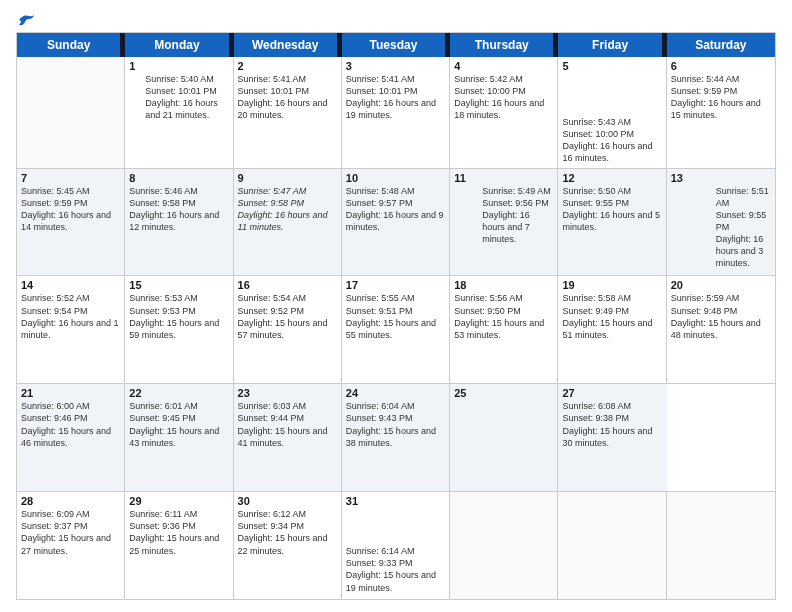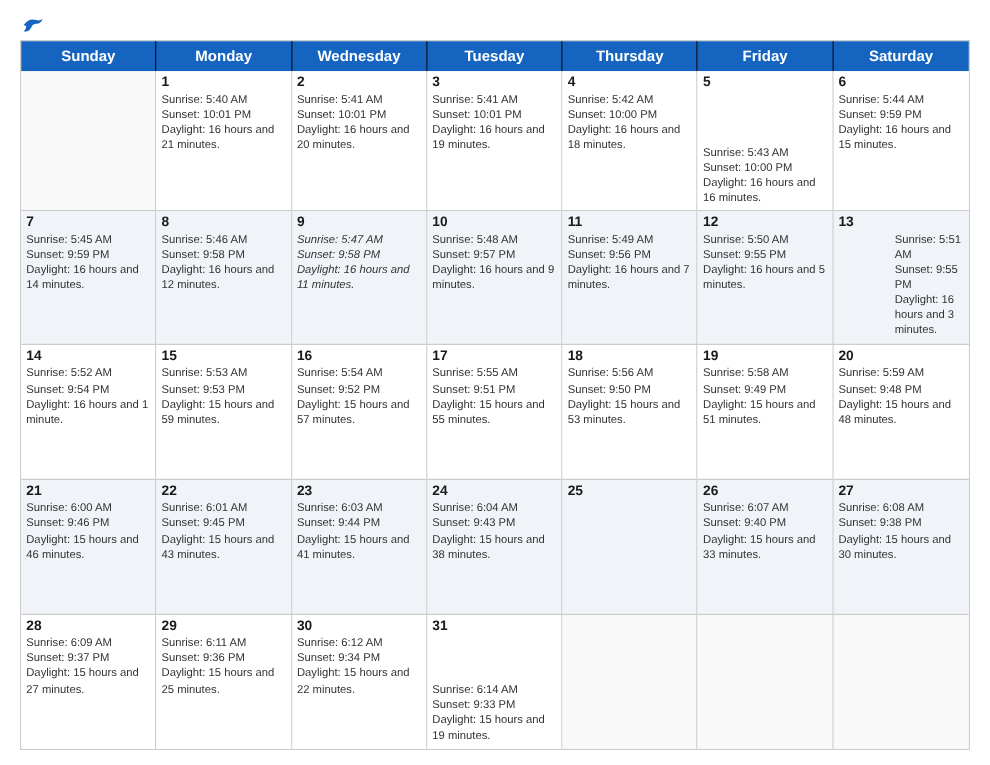--- a/index.html
+++ b/index.html
@@ -51,21 +51,21 @@
       display: grid;
       grid-template-columns: repeat(7, 1fr);
       background: #1565c0;
     }
     .cal-header-cell {
       color: #fff;
       font-size: 12px;
       font-weight: bold;
       padding: 5px 4px;
       text-align: center;
-      border-right: 1px solid #0f172a;
+      border-right: 5px solid #0f172a;
     }
     .cal-header-cell:last-child { border-right: none; }
     .cal-body {
       display: flex;
       flex-direction: column;
       flex: 1;
     }
     .cal-row {
       display: grid;
       grid-template-columns: repeat(7, 1fr);
@@ -128,21 +128,21 @@
         <div class="cal-header-cell">Tuesday</div>
         <div class="cal-header-cell">Thursday</div>
         <div class="cal-header-cell">Friday</div>
         <div class="cal-header-cell">Saturday</div>
       </div>
     <div class="cal-body">
     <div class="cal-row">
           <div class="cal-cell empty"></div>
           <div class="cal-cell">
             <span class="day-num">1</span>
-            <div class="cell-text" style="white-space: pre-line;">Sunrise: 5:40 AM
+            <div class="cell-text" style="white-space: pre-line; margin-left: 16px;">Sunrise: 5:40 AM
 Sunset: 10:01 PM
 Daylight: 16 hours and 21 minutes.</div>
           </div>
           <div class="cal-cell">
             <span class="day-num">2</span>
             <div class="cell-text" style="white-space: pre-line;">Sunrise: 5:41 AM
 Sunset: 10:01 PM
 Daylight: 16 hours and 20 minutes.</div>
           </div>
           <div class="cal-cell">
@@ -190,21 +190,21 @@
 Daylight: 16 hours and 11 minutes.</div>
           </div>
           <div class="cal-cell">
             <span class="day-num">10</span>
             <div class="cell-text" style="white-space: pre-line;">Sunrise: 5:48 AM
 Sunset: 9:57 PM
 Daylight: 16 hours and 9 minutes.</div>
           </div>
           <div class="cal-cell">
             <span class="day-num">11</span>
-            <div class="cell-text" style="white-space: pre-line;">Sunrise: 5:49 AM
+            <div class="cell-text" style="white-space: pre-line; margin-left: 28px;">Sunrise: 5:49 AM
 Sunset: 9:56 PM
 Daylight: 16 hours and 7 minutes.</div>
           </div>
           <div class="cal-cell">
             <span class="day-num">12</span>
             <div class="cell-text" style="white-space: pre-line;">Sunrise: 5:50 AM
 Sunset: 9:55 PM
 Daylight: 16 hours and 5 minutes.</div>
           </div>
           <div class="cal-cell">
@@ -278,26 +278,20 @@
 Daylight: 15 hours and 41 minutes.</div>
           </div>
           <div class="cal-cell">
             <span class="day-num">24</span>
             <div class="cell-text" style="white-space: pre-line;">Sunrise: 6:04 AM
 Sunset: 9:43 PM
 Daylight: 15 hours and 38 minutes.</div>
           </div>
           <div class="cal-cell">
             <span class="day-num">25</span>
-          </div>
-          <div class="cal-cell">
-            <span class="day-num">26</span>
-            <div class="cell-text" style="white-space: pre-line;">Sunrise: 6:07 AM
-Sunset: 9:40 PM
-Daylight: 15 hours and 33 minutes.</div>
           </div>
           <div class="cal-cell">
             <span class="day-num">27</span>
             <div class="cell-text" style="white-space: pre-line;">Sunrise: 6:08 AM
 Sunset: 9:38 PM
 Daylight: 15 hours and 30 minutes.</div>
           </div>
         </div>
         <div class="cal-row">
           <div class="cal-cell">

